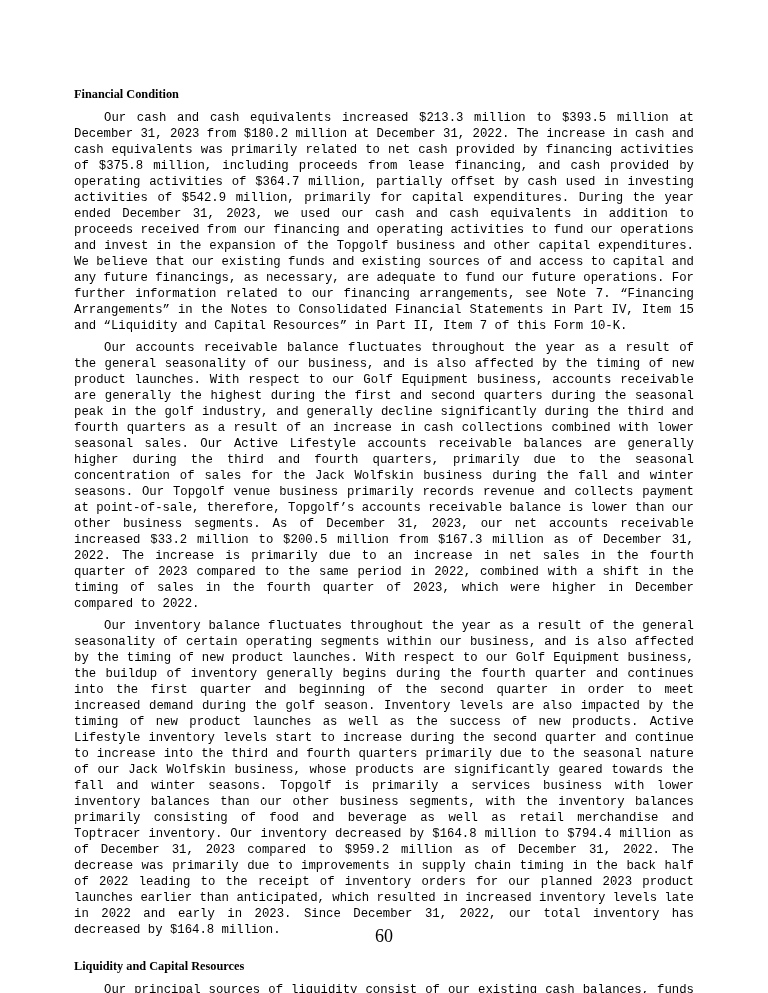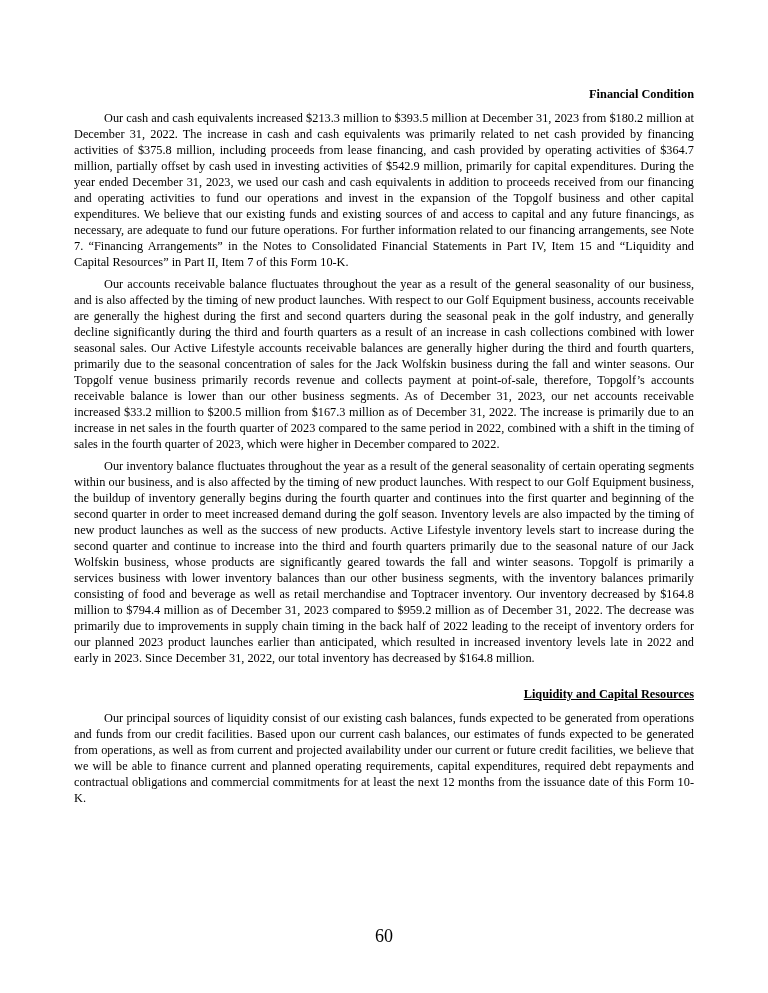--- a/index.html
+++ b/index.html
@@ -21,36 +21,35 @@
     left: 74px;
     top: 86px;
     width: 620px;
     font-size: 12.3px;
     line-height: 16px;
   }
   .doc-heading {
     font-size: 12.3px;
     font-weight: bold;
     margin: 0 0 8px 0;
-    text-align: right;
   }
   .doc-heading.mt {
     margin-top: 20px;
-    text-decoration: underline;
   }
   .doc-subheading {
     font-size: 12.3px;
     font-weight: bold;
     font-style: italic;
     margin: 0 0 8px 19px;
   }
   .doc-para {
     margin: 0 0 6px 0;
     text-align: justify;
     text-indent: 30px;
+    font-family: Liberation Mono, monospace;
   }
   .footer-pagenum {
     position: absolute;
     top: 926px;
     left: 0;
     width: 100%;
     text-align: center;
     font-size: 18px;
     color: #000000;
   }

